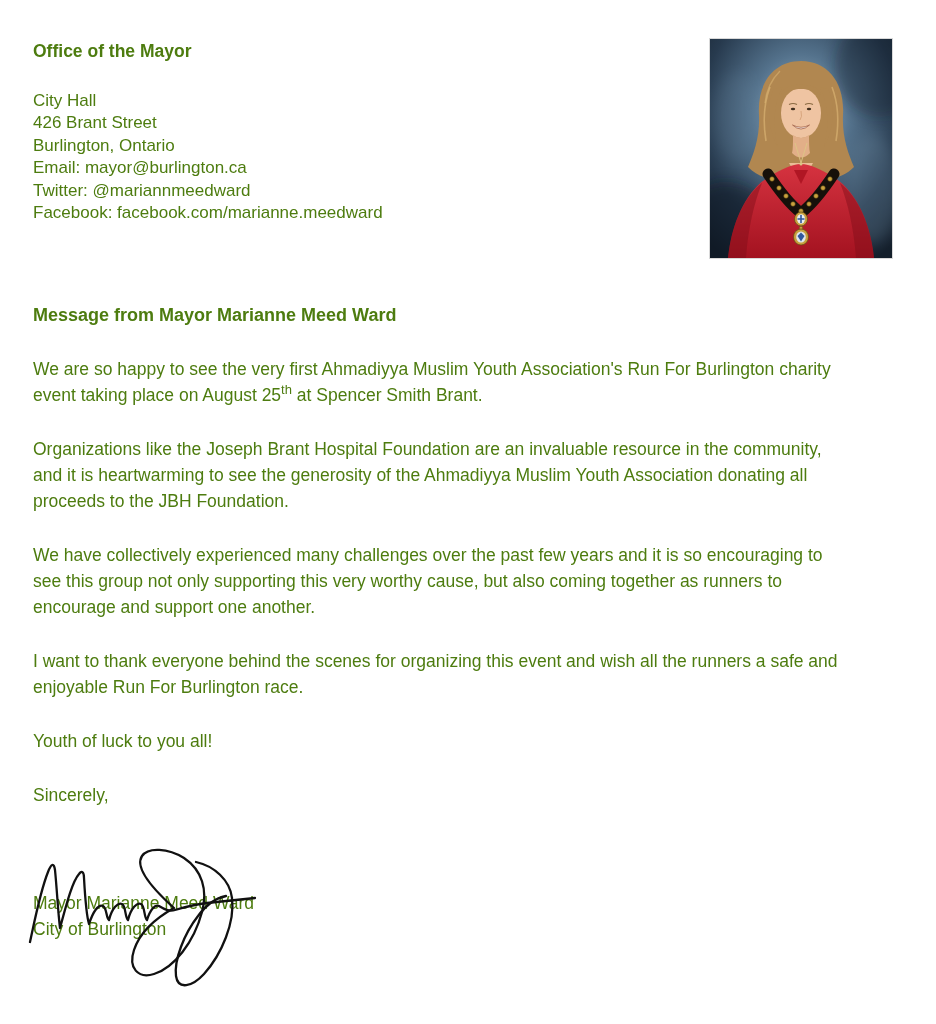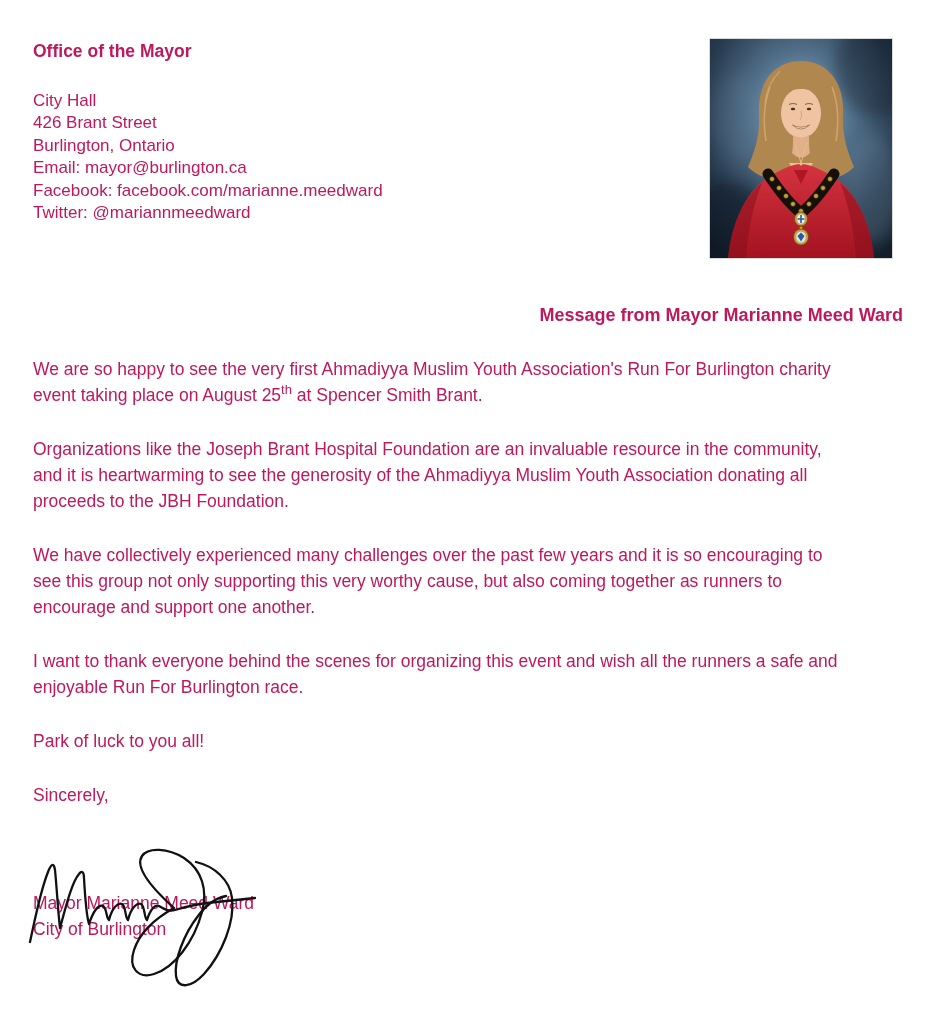--- a/index.html
+++ b/index.html
@@ -1,39 +1,39 @@
 <!DOCTYPE html>
 <html><head>
 <meta charset="utf-8">
 <style>
   html, body { margin: 0; padding: 0; background: #ffffff; }
   .page {
     position: relative;
     width: 936px;
     height: 1024px;
     background: #ffffff;
-    color: #be185d;
+    color: #4d7c0f;
     font-family: "Liberation Sans", sans-serif;
     overflow: hidden;
   }
   .content { padding: 40px 33px 0 33px; }
 
   .office-title {
     font-weight: bold;
     font-size: 17.5px;
     line-height: 22px;
   }
   .address-block {
     margin-top: 28px;
     font-size: 17px;
     line-height: 22.4px;
   }
   .letter-title {
     margin-top: 78px;
-    text-align: right;
+    text-align: left;
     font-weight: bold;
     font-size: 18px;
     line-height: 26px;
   }
   p.body-par {
     margin: 28px 0 0 0;
     font-size: 17.5px;
     line-height: 26px;
     white-space: pre-line;
   }
@@ -74,39 +74,39 @@
 
   <div class="content">
 
     <div class="office-title">Office of the Mayor</div>
 
     <div class="address-block">
       <div>City Hall</div>
       <div>426 Brant Street</div>
       <div>Burlington, Ontario</div>
       <div>Email: mayor@burlington.ca</div>
+      <div>Twitter: @mariannmeedward</div>
       <div>Facebook: facebook.com/marianne.meedward</div>
-      <div>Twitter: @mariannmeedward</div>
     </div>
 
     <div class="letter-title">Message from Mayor Marianne Meed Ward</div>
 
     <p class="body-par"><span>We are so happy to see the very first Ahmadiyya Muslim Youth Association's Run For Burlington charity
 event taking place on August 25</span><sup>th</sup><span> at Spencer Smith Brant.</span></p>
 
     <p class="body-par">Organizations like the Joseph Brant Hospital Foundation are an invaluable resource in the community,
 and it is heartwarming to see the generosity of the Ahmadiyya Muslim Youth Association donating all
 proceeds to the JBH Foundation.</p>
     <p class="body-par">We have collectively experienced many challenges over the past few years and it is so encouraging to
 see this group not only supporting this very worthy cause, but also coming together as runners to
 encourage and support one another.</p>
     <p class="body-par">I want to thank everyone behind the scenes for organizing this event and wish all the runners a safe and
 enjoyable Run For Burlington race.</p>
 
-    <p class="body-par">Park of luck to you all!</p>
+    <p class="body-par">Youth of luck to you all!</p>
     <p class="body-par">Sincerely,</p>
 
     <div class="closing-block">
       <div>Mayor Marianne Meed Ward</div>
       <div>City of Burlington</div>
     </div>
   </div>
 
   <div class="photo-frame">
     <svg viewBox="0 0 182 219" xmlns="http://www.w3.org/2000/svg">

